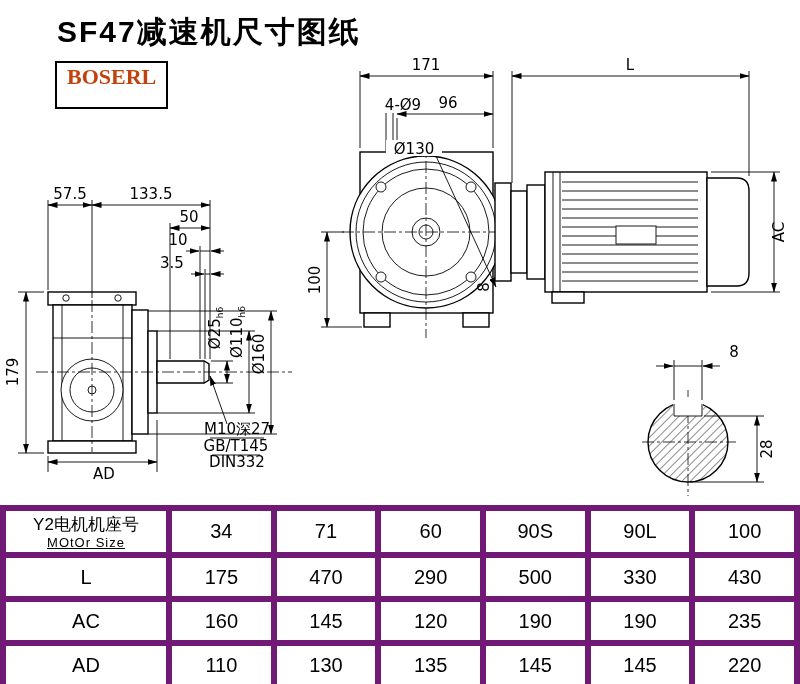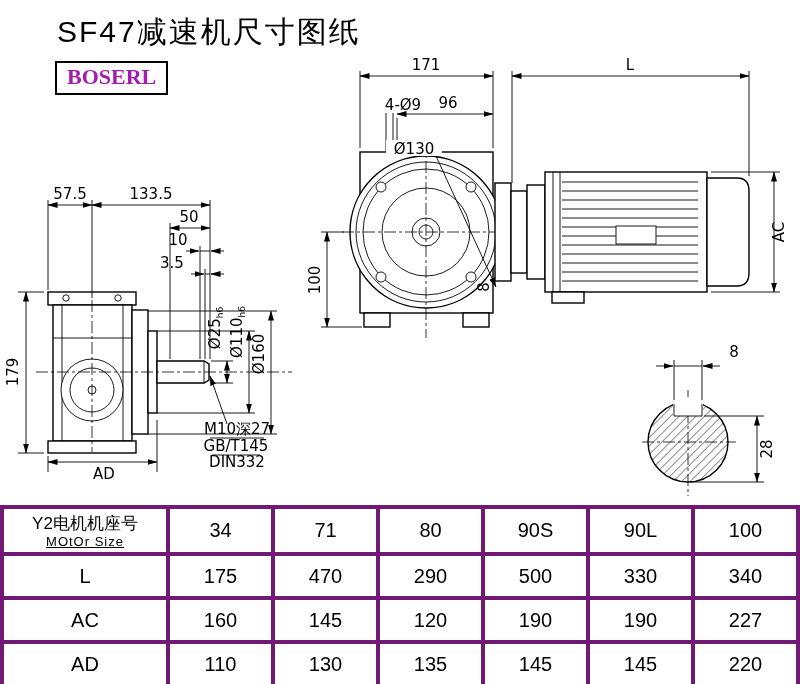--- a/index.html
+++ b/index.html
@@ -1,28 +1,28 @@
 <!DOCTYPE html>
 <html><head>
 <meta charset="utf-8">
 <style>
   *{margin:0;padding:0;box-sizing:border-box}
   html,body{background:#fff}
   body{width:800px;height:684px;position:relative;overflow:hidden;font-family:"Liberation Sans",sans-serif;color:#000}
-  .title{position:absolute;left:57px;top:12px;font-size:30px;font-weight:normal;letter-spacing:2px;white-space:nowrap}
-  .brand{position:absolute;left:55px;top:61px;border:2px solid #000;padding:1px 10px 3px 10px;font-family:"Liberation Serif",serif;font-size:22px;font-weight:bold;color:#a21caf;background:#fff}
+  .title{position:absolute;left:57px;top:12px;font-size:30px;font-weight:bold;letter-spacing:2px;white-space:nowrap}
+  .brand{position:absolute;left:55px;top:61px;border:2px solid #000;padding:1px 10px 17px 10px;font-family:"Liberation Serif",serif;font-size:22px;font-weight:bold;color:#c2410c;background:#fff}
   svg.dwg{position:absolute;left:0;top:0}
   .ol{stroke:#000;stroke-width:1.4;fill:#fff}
   .thin{stroke:#000;stroke-width:0.9;fill:none}
   .thinw{stroke:#000;stroke-width:0.9;fill:#fff}
   .dim{stroke:#000;stroke-width:0.9;fill:none}
   .cl{stroke:#000;stroke-width:0.8;fill:none;stroke-dasharray:12 3 3 3}
   svg text{fill:#000;font-family:"DejaVu Sans",sans-serif;font-size:15px}
   table.dims{position:absolute;left:0;top:505px;width:800px;border-collapse:collapse;table-layout:fixed;text-align:center;border:2px solid #000}
-  table.dims td{border:4px solid #701a75;font-size:20px;height:44px;vertical-align:middle}
+  table.dims td{border:6px solid #701a75;font-size:20px;height:44px;vertical-align:middle}
   table.dims tr.hdr{height:47px}
   td.c1{width:166px}
   .cn{font-size:17px;line-height:1.2;padding-top:2px}
   .en{font-size:13px;text-decoration:underline;letter-spacing:1px}
 </style>
 </head>
 <body>
 
 <div class="title">SF47减速机尺寸图纸</div>
 <div class="brand">
@@ -219,42 +219,42 @@
 
 <table class="dims">
   <tbody>
       <tr class="hdr">
     <td class="c1">
       <div class="cn">Y2电机机座号</div>
       <div class="en">MOtOr Size</div>
     </td>
     <td>34</td>
     <td>71</td>
-    <td>80</td>
+    <td>60</td>
     <td>90S</td>
     <td>90L</td>
     <td>100</td>
   </tr>
   <tr>
     <td class="c1">L</td>
     <td>175</td>
     <td>470</td>
     <td>290</td>
     <td>500</td>
     <td>330</td>
-    <td>340</td>
+    <td>430</td>
   </tr>
   <tr>
     <td class="c1">AC</td>
     <td>160</td>
     <td>145</td>
     <td>120</td>
     <td>190</td>
     <td>190</td>
-    <td>227</td>
+    <td>235</td>
   </tr>
   <tr>
     <td class="c1">AD</td>
     <td>110</td>
     <td>130</td>
     <td>135</td>
     <td>145</td>
     <td>145</td>
     <td>220</td>
   </tr>

